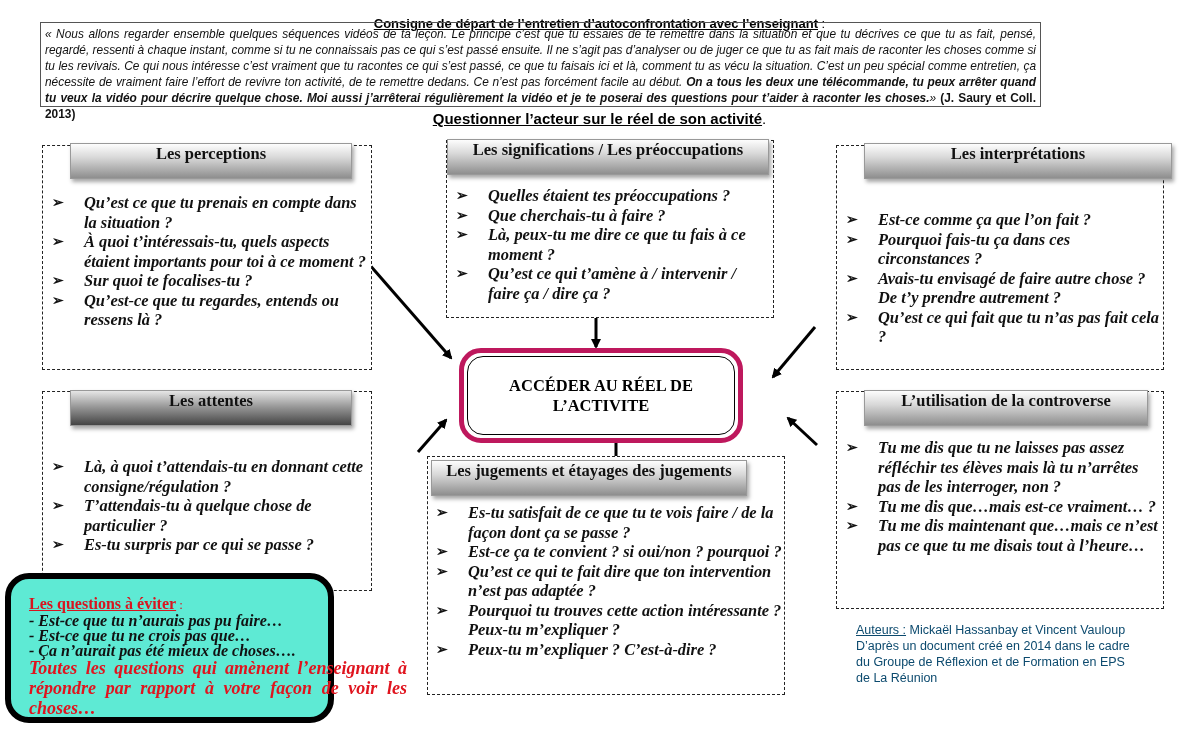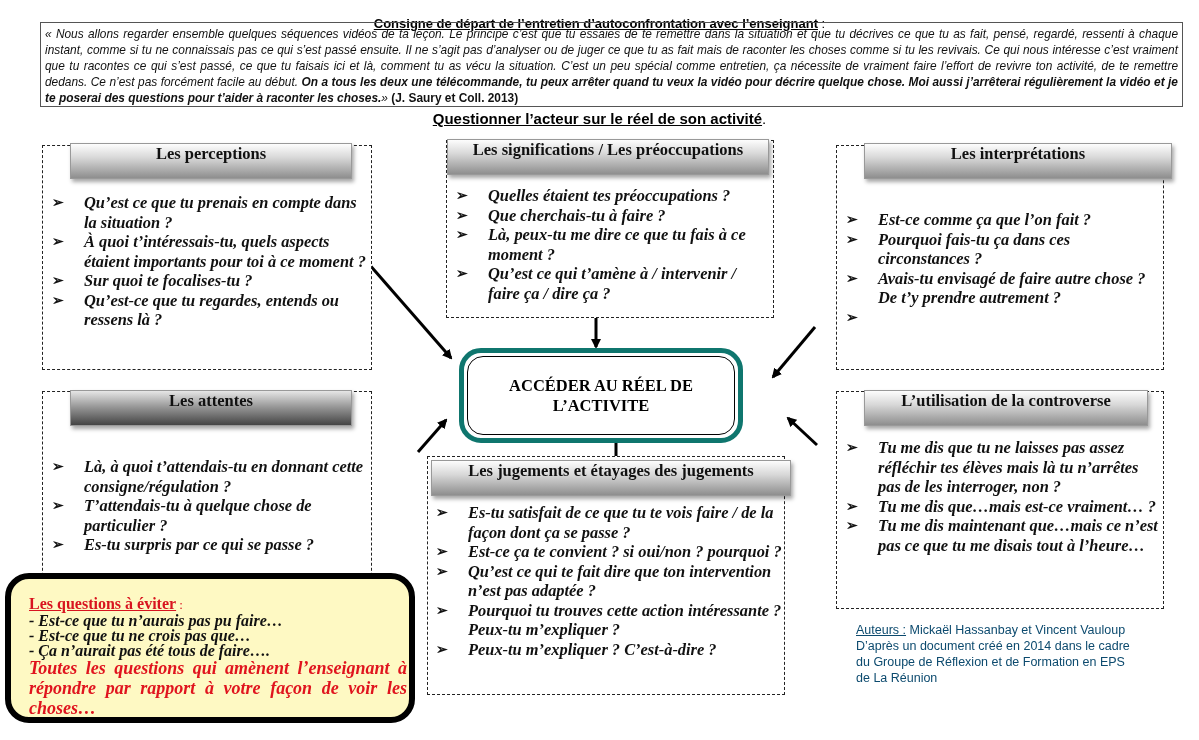--- a/index.html
+++ b/index.html
@@ -7,21 +7,21 @@
   body { position: relative; font-family: "Liberation Serif", serif; color: #000; }
 
   .top-title {
     position: absolute; left: 0; top: 16px; width: 1199px; text-align: center;
     font-family: "Liberation Sans", sans-serif; font-size: 13px; font-weight: bold;
   }
   .top-title .u { text-decoration: underline; }
   .top-title .colon { font-weight: normal; }
 
   .consigne {
-    position: absolute; left: 40px; top: 22px; width: 1143px; height: 85px;
+    position: absolute; left: 40px; top: 22px; width: 1001px; height: 85px;
     border: 1px solid #555; padding: 3px 4px;
     font-family: "Liberation Sans", sans-serif; font-style: italic; font-size: 11.9px;
     line-height: 16px; text-align: justify; color: #111;
   }
   .consigne b { font-weight: bold; }
   .consigne .cite { font-style: normal; font-weight: bold; }
 
   .subtitle {
     position: absolute; left: 0; top: 110px; width: 1199px; text-align: center;
     font-family: "Liberation Sans", sans-serif; font-size: 15px; font-weight: bold;
@@ -53,32 +53,32 @@
     position: relative; padding-left: 36px;
     font-family: "Liberation Serif", serif; font-style: italic; font-weight: bold;
     font-size: 16.4px; line-height: 19.5px; color: #111;
   }
   ul.q li .bul {
     position: absolute; left: 4px; top: 0; font-style: normal; font-size: 14px;
   }
 
   .center-box {
     position: absolute; left: 459px; top: 348px; width: 284px; height: 95px;
-    border: 5px solid #0f766e; border-radius: 22px; background: #fff;
+    border: 5px solid #be185d; border-radius: 22px; background: #fff;
   }
   .center-inner {
     position: absolute; left: 3px; top: 3px; right: 3px; bottom: 3px;
     border: 1.5px solid #000; border-radius: 16px;
     display: flex; align-items: center; justify-content: center; text-align: center;
     font-family: "Liberation Serif", serif; font-weight: bold; font-size: 16.5px; line-height: 20px;
   }
 
   .avoid-box {
-    position: absolute; left: 5px; top: 573px; width: 410px; height: 150px;
-    border: 6px solid #000; border-radius: 24px; background: #fef9c3; padding: 16px 0 0 18px;
+    position: absolute; left: 5px; top: 573px; width: 329px; height: 150px;
+    border: 6px solid #000; border-radius: 24px; background: #5eead4; padding: 16px 0 0 18px;
   }
   .avoid-title {
     font-family: "Liberation Serif", serif; font-weight: bold; font-size: 16px; color: #d8141f;
   }
   .avoid-title .u { text-decoration: underline; }
   .avoid-title .colon { font-weight: normal; font-size: 13px; }
   .avoid-item {
     font-family: "Liberation Serif", serif; font-style: italic; font-weight: bold; font-size: 16px;
     line-height: 15px; color: #111;
   }
@@ -149,21 +149,21 @@
 </ul>
 
 <div class="dbox" style="left:836px;top:145px;width:328px;height:225px;"></div>
 <div class="hdr" style="left:864px;top:143px;width:308px;">
   <span>Les interprétations</span>
 </div>
 <ul class="q" style="left:842px;top:210px;width:320px;">
   <li><span class="bul">➢</span><span>Est-ce comme ça que l’on fait ?</span></li>
   <li><span class="bul">➢</span><span>Pourquoi fais-tu ça dans ces circonstances ?</span></li>
   <li><span class="bul">➢</span><span>Avais-tu envisagé de faire autre chose ? De t’y prendre autrement ?</span></li>
-  <li><span class="bul">➢</span></li>
+  <li><span class="bul">➢</span><span>Qu’est ce qui fait que tu n’as pas fait cela ?</span></li>
 </ul>
 
 <div class="dbox" style="left:42px;top:391px;width:330px;height:200px;"></div>
 <div class="hdr dark" style="left:70px;top:390px;width:282px;">
   <span>Les attentes</span>
 </div>
 <ul class="q" style="left:48px;top:457px;width:320px;">
   <li><span class="bul">➢</span><span>Là, à quoi t’attendais-tu en donnant cette consigne/régulation ?</span></li>
   <li><span class="bul">➢</span><span>T’attendais-tu à quelque chose de particulier ?</span></li>
   <li><span class="bul">➢</span><span>Es-tu surpris par ce qui se passe ?</span></li>
@@ -173,21 +173,21 @@
 <div class="hdr" style="left:864px;top:390px;width:284px;">
   <span>L’utilisation de la controverse</span>
 </div>
 <ul class="q" style="left:842px;top:438px;width:322px;">
   <li><span class="bul">➢</span><span>Tu me dis que tu ne laisses pas assez réfléchir tes élèves mais là tu n’arrêtes pas de les interroger, non ?</span></li>
   <li><span class="bul">➢</span><span>Tu me dis que…mais est-ce vraiment… ?</span></li>
   <li><span class="bul">➢</span><span>Tu me dis maintenant que…mais ce n’est pas ce que tu me disais tout à l’heure…</span></li>
 </ul>
 
 <div class="dbox" style="left:427px;top:456px;width:358px;height:239px;"></div>
-<div class="hdr" style="left:431px;top:460px;width:360px;">
+<div class="hdr" style="left:431px;top:460px;width:316px;">
   <span>Les jugements et étayages des jugements</span>
 </div>
 <ul class="q" style="left:432px;top:503px;width:352px;">
   <li><span class="bul">➢</span><span>Es-tu satisfait de ce que tu te vois faire / de la façon dont ça se passe ?</span></li>
   <li><span class="bul">➢</span><span>Est-ce ça te convient ? si oui/non ? pourquoi ?</span></li>
   <li><span class="bul">➢</span><span>Qu’est ce qui te fait dire que ton intervention n’est pas adaptée ?</span></li>
   <li><span class="bul">➢</span><span>Pourquoi tu trouves cette action intéressante ? Peux-tu m’expliquer ?</span></li>
   <li><span class="bul">➢</span><span>Peux-tu m’expliquer ? C’est-à-dire ?</span></li>
 </ul>
 
@@ -199,21 +199,21 @@
     </div>
   </div>
 </div>
 
 <div class="avoid-box">
   <div class="avoid-title">
     <span class="u">Les questions à éviter</span><span class="colon"> :</span>
   </div>
   <div class="avoid-item">- Est-ce que tu n’aurais pas pu faire…</div>
   <div class="avoid-item">- Est-ce que tu ne crois pas que…</div>
-  <div class="avoid-item">- Ça n’aurait pas été tous de faire….</div>
+  <div class="avoid-item">- Ça n’aurait pas été mieux de choses….</div>
   <div class="avoid-note">Toutes les questions qui amènent l’enseignant à répondre par rapport à votre façon de voir les choses…</div>
 </div>
 
 <div class="authors">
   <div><span class="u">Auteurs :</span><span> Mickaël Hassanbay et Vincent Vauloup</span></div>
   <div>D’après un document créé en 2014 dans le cadre</div>
   <div>du Groupe de Réflexion et de Formation en EPS</div>
   <div>de La Réunion</div>
 </div>
 

